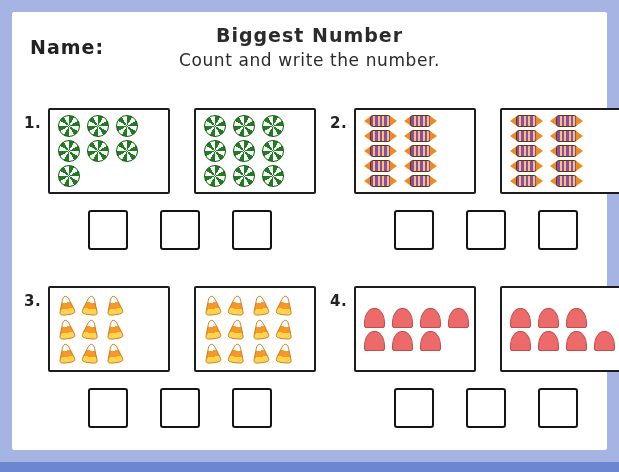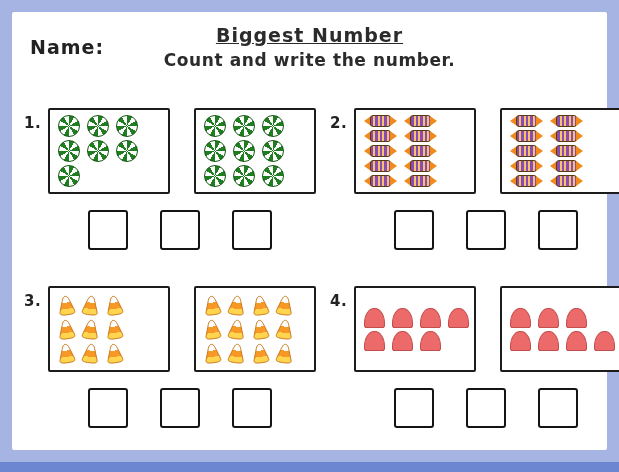--- a/index.html
+++ b/index.html
@@ -26,22 +26,22 @@
     padding: 6px 8px;
     position: relative;
     display: flex; flex-direction: column;
   }
   .header { position: relative; height: 80px; flex: 0 0 auto; }
   .name-label {
     position: absolute; left: 10px; top: 18px;
     font-size: 19px; font-weight: 600; letter-spacing: 1px; color: #222;
   }
   .titles { text-align: center; padding-top: 4px; line-height: 1.4; color: #2b2b2b; }
-  .title-main { font-size: 19px; font-weight: 600; letter-spacing: 1px; text-decoration: underline; }
-  .title-sub, .title-instr { font-size: 17px; font-weight: 700; letter-spacing: 0.6px; }
+  .title-main { font-size: 19px; font-weight: 600; letter-spacing: 1px; }
+  .title-sub, .title-instr { font-size: 17px; font-weight: 400; letter-spacing: 0.6px; }
 
   .problems-grid {
     display: grid;
     grid-template-columns: 1fr 1fr;
     column-gap: 14px; row-gap: 36px;
     padding: 10px 4px 0 4px;
   }
   .problem { }
   .problem-top { display: flex; align-items: flex-start; gap: 6px; }
   .problem-label {

